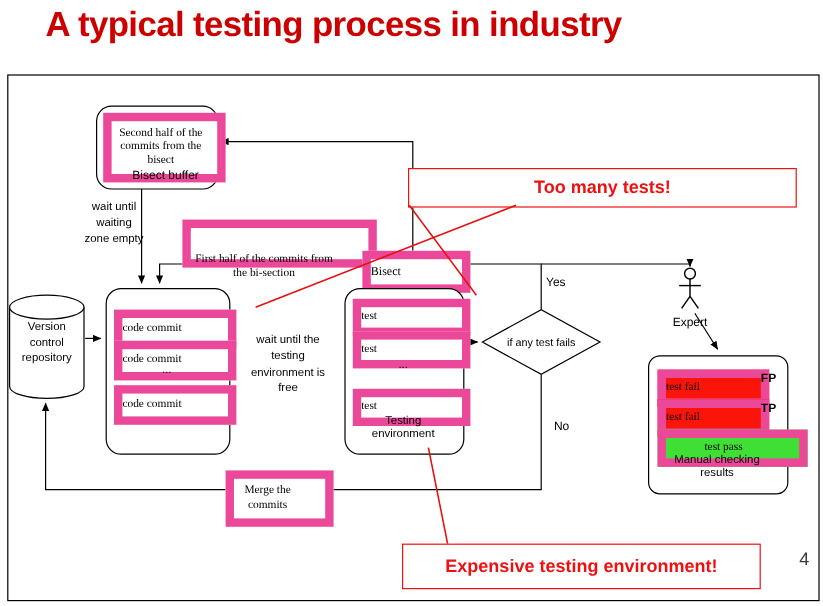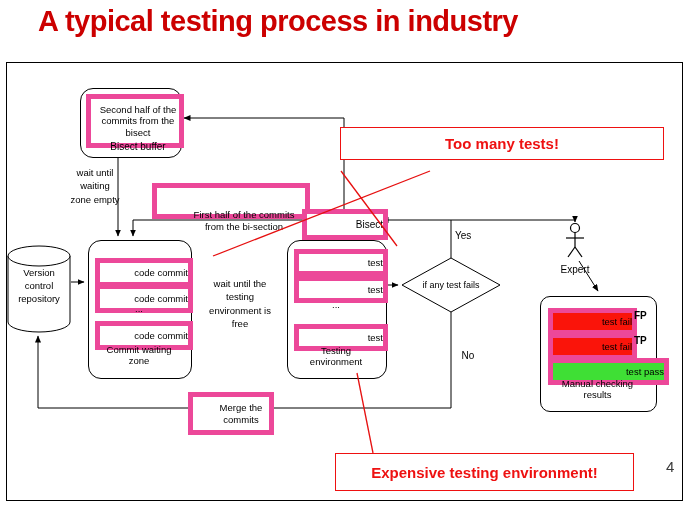--- a/index.html
+++ b/index.html
@@ -10,22 +10,22 @@
   .abs { position:absolute; }
   .layer { position:absolute; left:0; top:0; z-index:1; }
   .overlay { position:absolute; left:0; top:0; z-index:3; pointer-events:none; }
   .c2 { z-index:2; }
   .title {
     left:38px; top:5px; font-size:29px; font-weight:bold;
     color:var(--title-red); white-space:nowrap; letter-spacing:-0.5px;
   }
   .frame { left:6px; top:62px; width:675px; height:437px; border:1px solid #000; }
   .box {
-    border:5px solid #ec4899; background:#fff; display:flex; align-items:center;
-    justify-content:flex-end; text-align:center; font-size:9.5px; line-height:1.18;
+    border:7px solid #ec4899; background:#fff; display:flex; align-items:center;
+    justify-content:flex-start; text-align:center; font-size:9.5px; line-height:1.18;font-family:Liberation Serif, serif;
   }
   .rr { border:1px solid #000; background:#fff; border-radius:13px; }
   .lbl { font-size:10px; text-align:center; line-height:1.15; }
   .small { font-size:9.5px; }
   .tw { display:inline-block; }
   .callout {
     border:1px solid var(--callout-red); color:var(--callout-red); background:#fff;
     font-weight:bold; font-size:15px; display:flex; align-items:center;
     justify-content:center; text-align:center;
   }
@@ -81,32 +81,29 @@
   <div class="abs c2 lbl" style="left:80px; top:141px; width:116px;">Bisect buffer</div>
 
   <div class="abs c2 lbl small" style="left:70px; top:166px; width:50px; line-height:1.4;">wait until waiting zone empty</div>
 
   <div class="abs c2 box" style="left:152px; top:183px; width:148px; height:26px;">
     <span class="tw" style="max-width:122px;margin-top:39px;">First half of the commits from the bi-section</span>
   </div>
 
   <div class="abs c2 box" style="left:302px; top:209px; width:76px; height:21px; font-size:10px;">Bisect</div>
 
-  <div class="abs c2 callout" style="left:340px; top:127px; width:322px; height:31px;">Too many tests!</div>
+  <div class="abs c2 callout" style="left:340px; top:140px; width:322px; height:31px;">Too many tests!</div>
 
   <div class="abs c2 lbl small" style="left:10px; top:267px; width:58px; line-height:1.35;">Version control repository</div>
 
   <div class="abs c2 rr" style="left:88px; top:240px; width:102px; height:137px;"></div>
   <div class="abs c2 box" style="left:95px; top:258px; width:88px; height:19px;">code commit</div>
   <div class="abs c2 box" style="left:95px; top:284px; width:88px; height:19px;">code commit</div>
   <div class="abs c2 lbl small" style="left:88px; top:304px; width:102px;">...</div>
   <div class="abs c2 box" style="left:95px; top:321px; width:88px; height:19px;">code commit</div>
-  <div class="abs c2 lbl small" style="left:88px; top:345px; width:102px;">
-    <span class="tw" style="max-width:72px;">Commit waiting zone</span>
-  </div>
 
   <div class="abs c2 lbl small" style="left:203px; top:277px; width:74px; line-height:1.4;">wait until the testing environment is free</div>
 
   <div class="abs c2 rr" style="left:287px; top:240px; width:98px; height:137px;"></div>
   <div class="abs c2 box" style="left:294px; top:249px; width:84px; height:17px;">test</div>
   <div class="abs c2 box" style="left:294px; top:276px; width:84px; height:17px;">test</div>
   <div class="abs c2 lbl small" style="left:287px; top:300px; width:98px;">...</div>
   <div class="abs c2 box" style="left:294px; top:324px; width:84px; height:17px;">test</div>
   <div class="abs c2 lbl small" style="left:287px; top:346px; width:98px;">
     <span class="tw" style="max-width:62px;">Testing environment</span>

